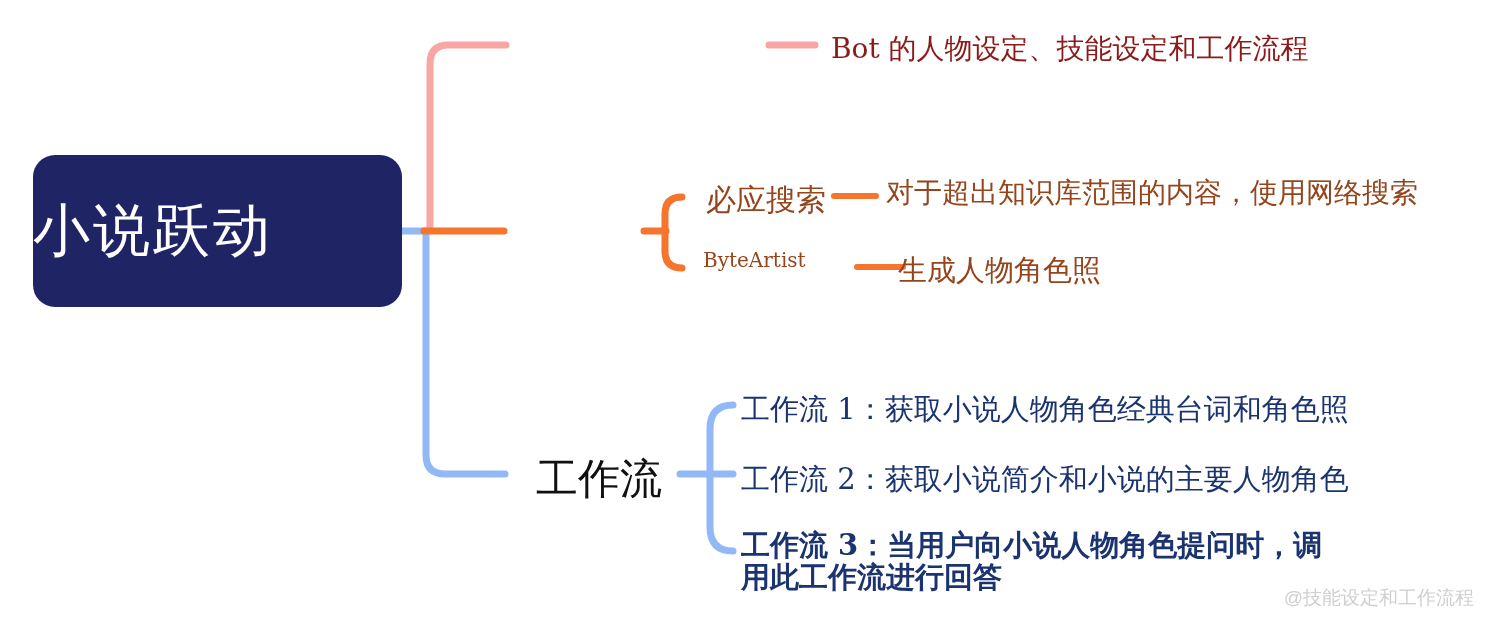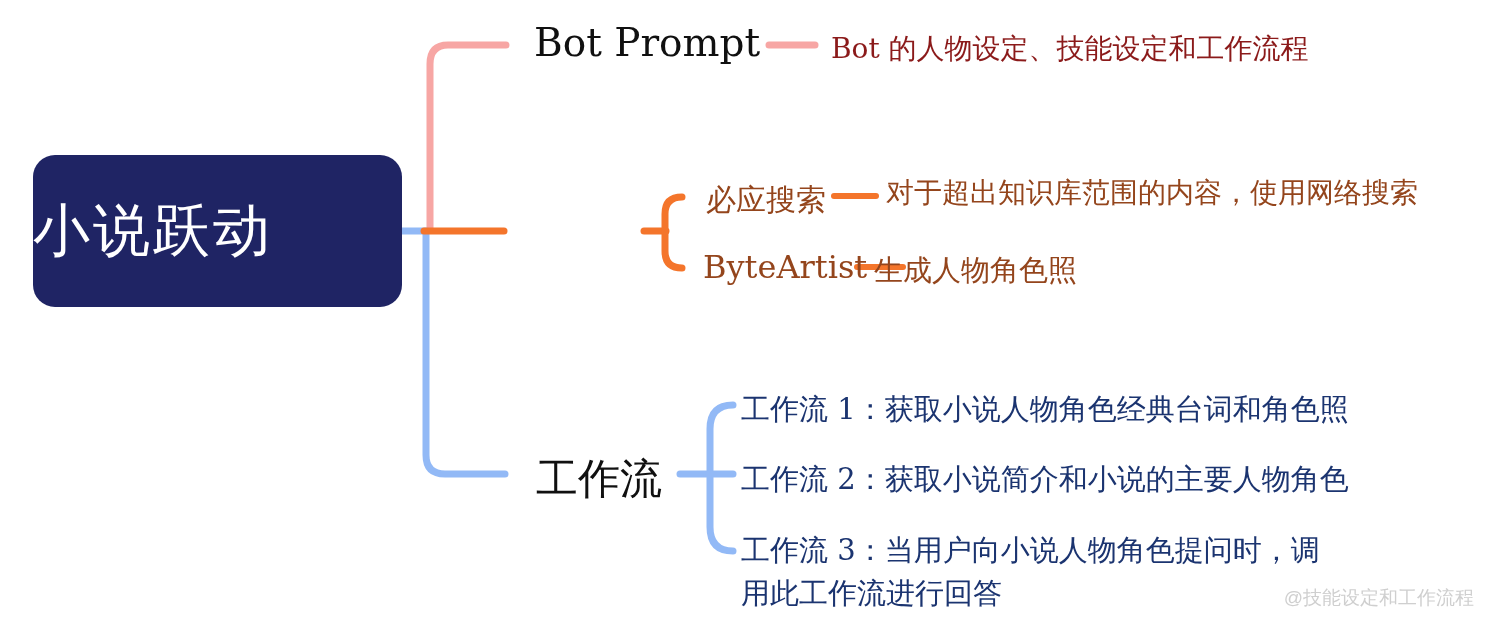--- a/index.html
+++ b/index.html
@@ -76,35 +76,36 @@
     font-size: 28px;
     color: var(--text-dark-red);
     font-family: "DejaVu Serif", "Liberation Serif", serif;
   }
   .brown-text {
     color: var(--text-brown);
     font-family: "DejaVu Serif", "Liberation Serif", serif;
   }
   .bing-label      { left: 706px; top: 180px; font-size: 30px; }
   .bing-note       { left: 886px; top: 174px; font-size: 28px; }
-  .byteartist-label{ left: 703px; top: 248px; font-size: 32px; }
-  .byteartist-note { left: 874px; top: 251px; font-size: 29px; }
+  .byteartist-label{ left: 703px; top: 248px; font-size: 20px; }
+  .byteartist-note { left: 898px; top: 251px; font-size: 29px; }
 
   .wf-item {
     color: var(--text-navy);
     font-size: 29px;
     font-family: "DejaVu Serif", "Liberation Serif", serif;
   }
   .wf-item-1 { left: 741px; top: 390px; }
   .wf-item-2 { left: 741px; top: 460px; }
   .wf-item-3 {
     left: 741px; top: 529px;
     width: 585px;
     white-space: normal;
-    line-height: 43px;
+    line-height: 32px;
+    font-weight: bold;
   }
   .watermark {
     right: 14px;
     bottom: 7px;
     font-size: 19px;
     color: var(--watermark-gray);
     font-family: "Liberation Sans", sans-serif;
   }
 </style>
 </head>
@@ -129,21 +130,20 @@
     <path class="stroke-orange" stroke-width="6" d="M 857 267 H 903"></path>
 
     <path class="stroke-blue" stroke-width="7" d="M 680 474 H 733"></path>
     <path class="stroke-blue" stroke-width="7" d="M 733 405 Q 710 405 710 429 V 527 Q 710 551 733 551"></path>
   </svg>
 
   <div class="root-node">
     <span class="label">小说跃动</span>
   </div>
 
-  <div class="abs branch-label bot-prompt-label">Bot Prompt</div>
   <div class="abs note-red">Bot 的人物设定、技能设定和工作流程</div>
 
   <div class="abs brown-text bing-label">必应搜索</div>
   <div class="abs brown-text bing-note">对于超出知识库范围的内容，使用网络搜索</div>
   <div class="abs brown-text byteartist-label">ByteArtist</div>
   <div class="abs brown-text byteartist-note">生成人物角色照</div>
 
   <div class="abs branch-label workflow-label">工作流</div>
   <div class="abs wf-item wf-item-1">工作流 1：获取小说人物角色经典台词和角色照</div>
   <div class="abs wf-item wf-item-2">工作流 2：获取小说简介和小说的主要人物角色</div>

